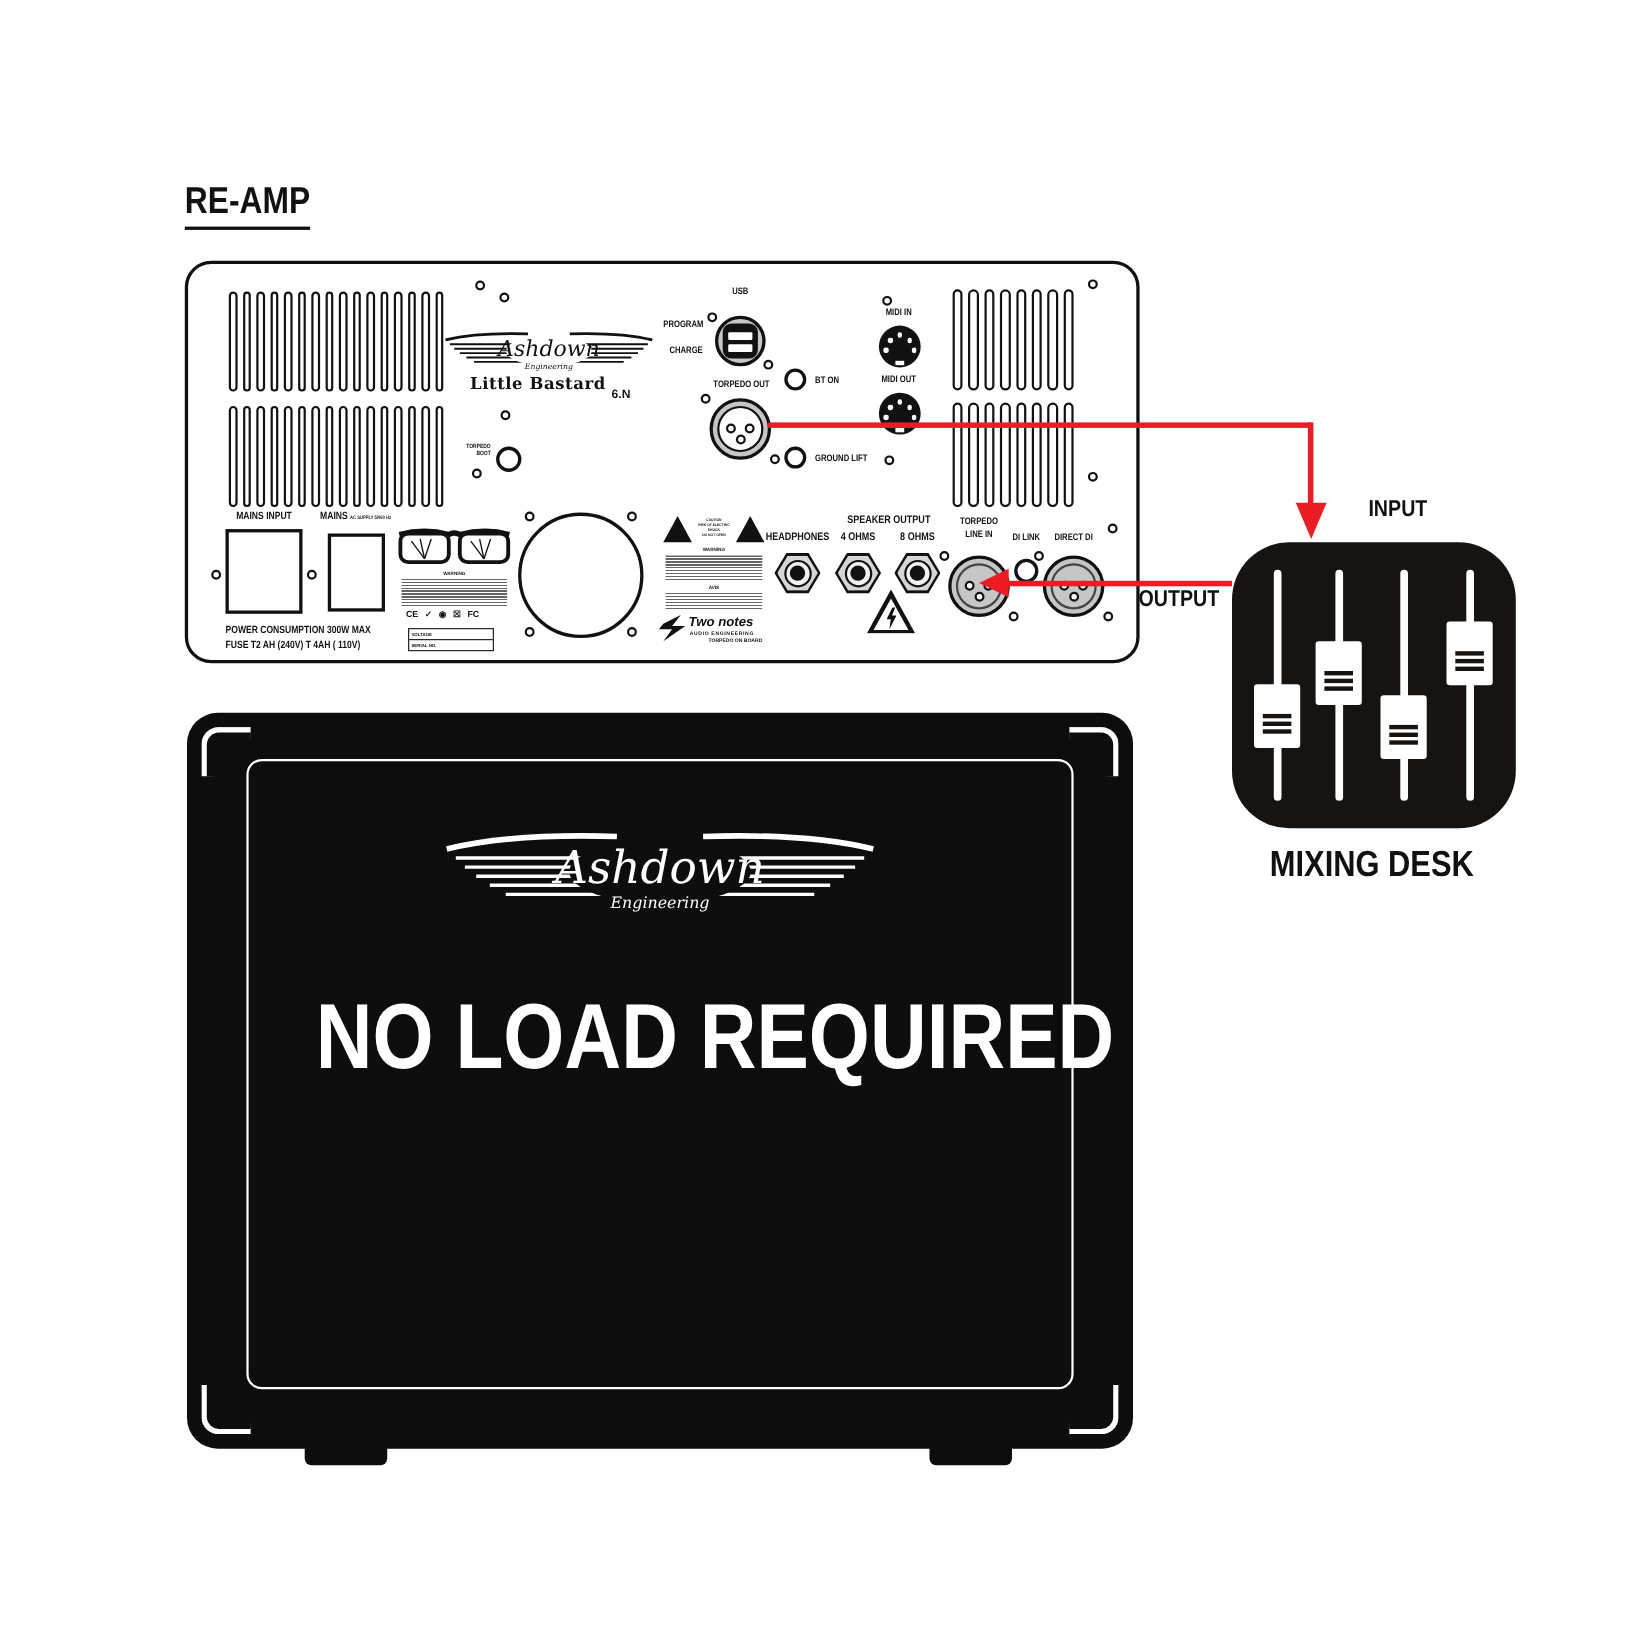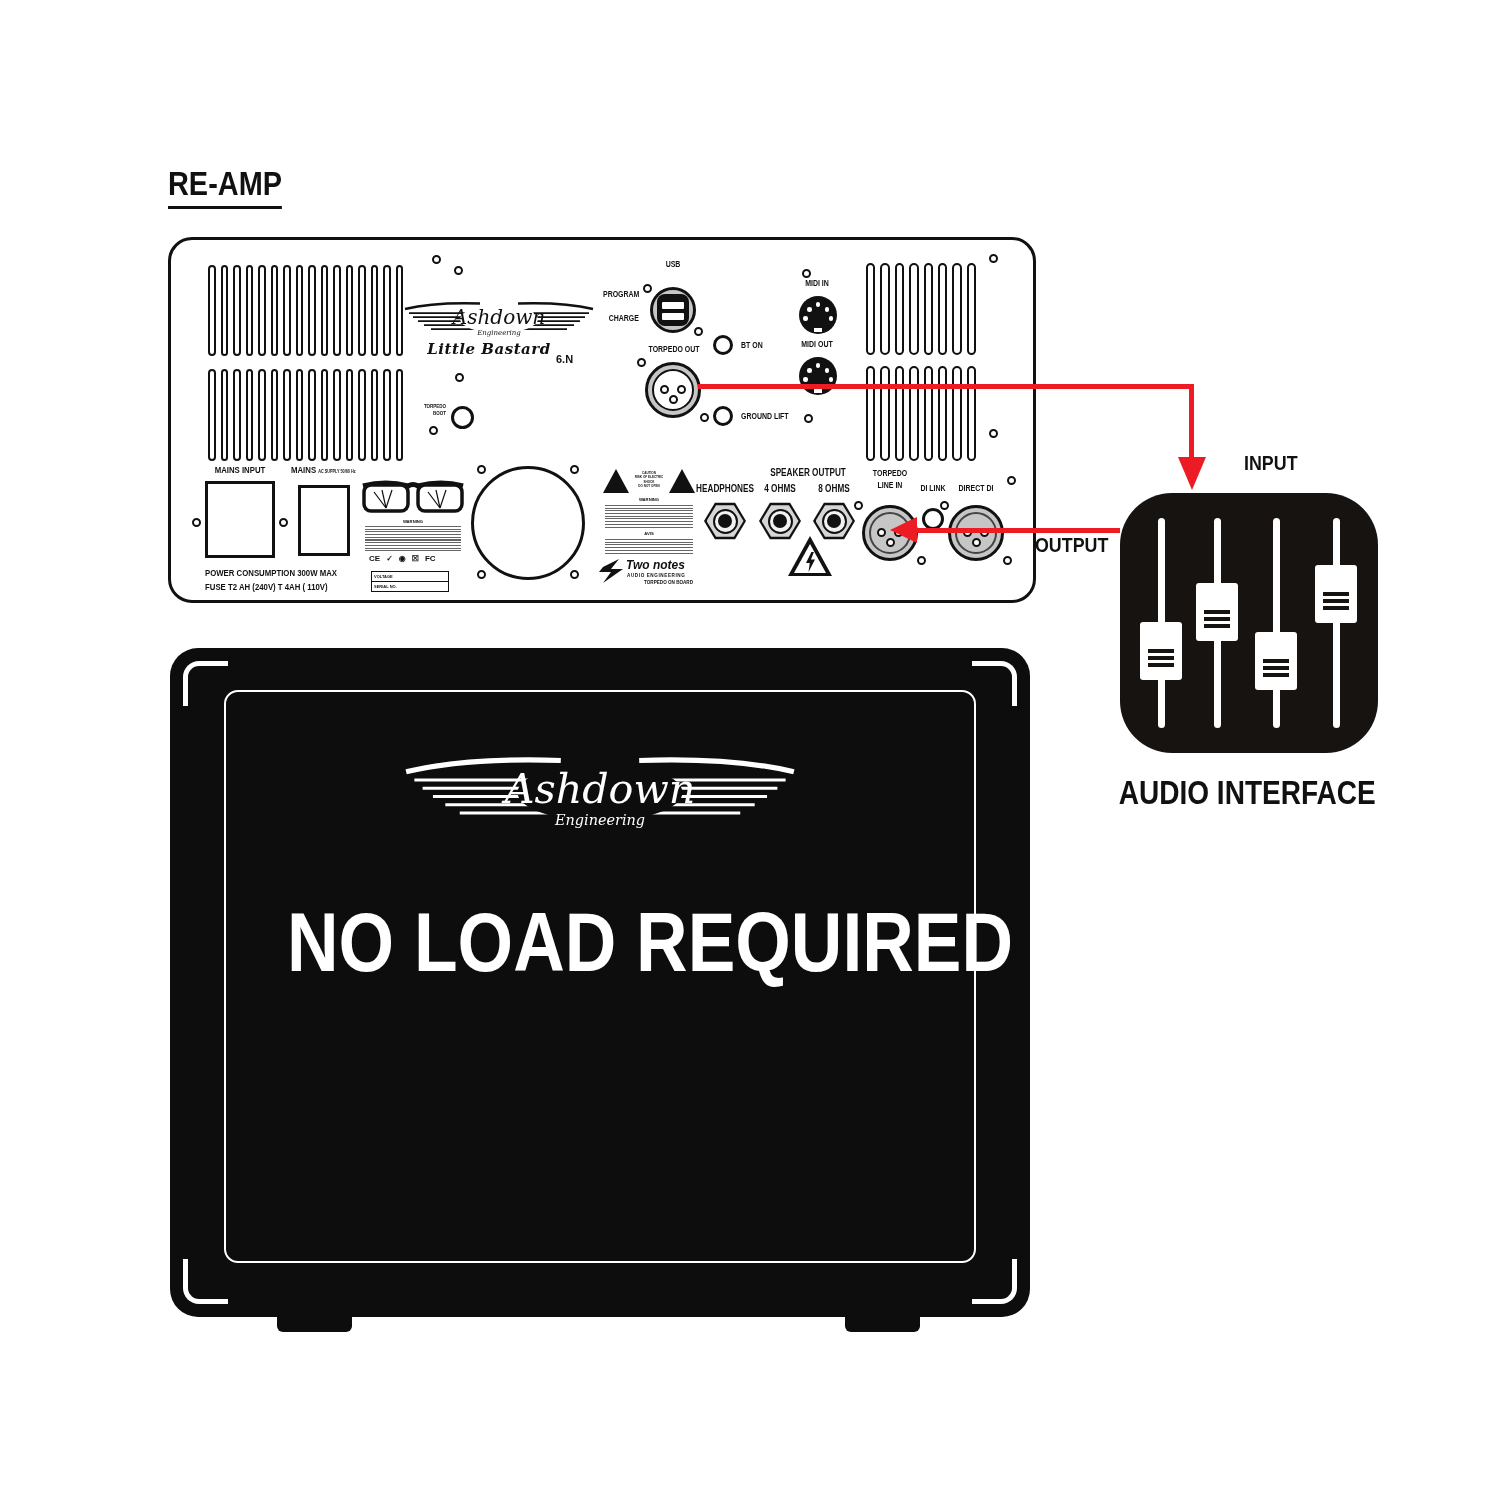--- a/index.html
+++ b/index.html
@@ -71,21 +71,21 @@
   .arrow-left{position:absolute;width:0;height:0;border-top:13.5px solid transparent;border-bottom:13.5px solid transparent;border-right:27px solid #ed1c24;z-index:9;}
   
   .cab{position:absolute;left:170px;top:648px;width:860px;height:669px;background:#0d0d0d;border-radius:28px;}
   .cab-inner{position:absolute;inset:42px 54px 54px 54px;border:2.5px solid #fff;border-radius:14px;}
   .cmark{position:absolute;width:40px;height:40px;border:0 solid #fff;}
   .cmark.tl{left:13px;top:13px;border-left-width:5px;border-top-width:5px;border-top-left-radius:16px;}
   .cmark.tr{right:13px;top:13px;border-right-width:5px;border-top-width:5px;border-top-right-radius:16px;}
   .cmark.bl{left:13px;bottom:13px;border-left-width:5px;border-bottom-width:5px;border-bottom-left-radius:16px;}
   .cmark.br{right:13px;bottom:13px;border-right-width:5px;border-bottom-width:5px;border-bottom-right-radius:16px;}
   .foot{position:absolute;width:75px;height:17px;background:#0d0d0d;border-radius:0 0 6px 6px;top:667px;}
-  .serif-it{font-family:"DejaVu Serif","Liberation Serif",serif;font-style:italic;}
+  .serif-it{font-family:"DejaVu Serif","Liberation Serif",serif;}
   .vbox{position:absolute;border:1.5px solid #111;box-sizing:border-box;}
   .vbox div{font-size:4px;font-weight:700;line-height:9px;padding-left:2px;}
   .vbox div:first-child{border-bottom:1.5px solid #111;}
   .cert{position:absolute;display:flex;gap:6px;align-items:center;font-weight:700;font-size:8px;}
 </style>
 </head>
 <body>
 
 <div class="abs" style="left:168px;top:164px">
   <span class="bigc" style="font-size:34px;transform-origin:left;border-bottom:3.5px solid #111;padding-bottom:3px;">RE-AMP</span>
@@ -387,21 +387,21 @@
       <i></i>
     </div>
   <div class="knob" style="left:195px;top:72px">
       <i></i>
       <i></i>
       <i></i>
     </div>
 </div>
 
 <div class="abs" style="left:1067px;top:766px;width:360px;text-align:center">
-  <div style="margin-top:8px"><span class="bigc" style="font-size:33px">AUDIO INTERFACE</span></div>
+  <div><span class="bigc" style="font-size:33px">MIXING DESK</span></div>
 </div>
 
 <div class="cab">
   <div class="cab-inner"></div>
   <div class="cmark tl"></div>
   <div class="cmark tr"></div>
   <div class="cmark bl"></div>
   <div class="cmark br"></div>
 
   <div class="abs" style="left:234px;top:97px">

